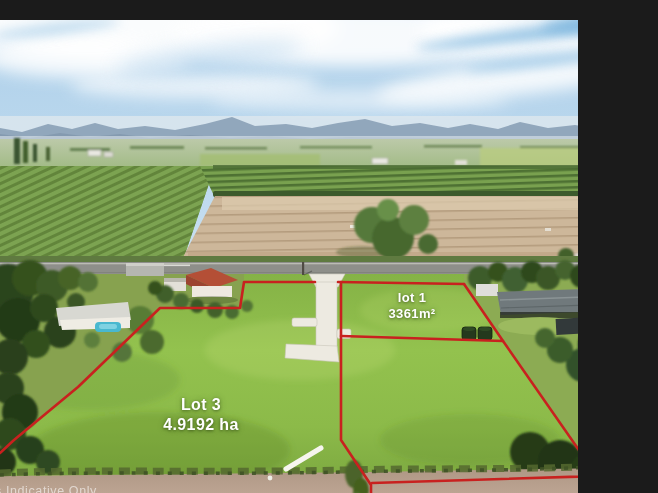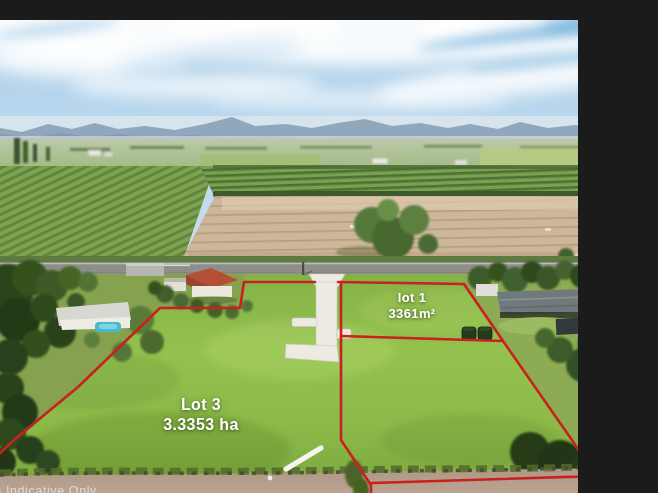--- a/index.html
+++ b/index.html
@@ -303,18 +303,18 @@
       <path stroke="#c8211f" d="M372,463 L597,456 L503,321"></path>
     </g>
   </svg>
 
   <div class="lot-label" style="left:412px;top:270px">
     <div>lot 1</div>
     <div>3361m²</div>
   </div>
   <div class="lot-label big" style="left:201px;top:375px">
     <div>Lot 3</div>
-    <div>3.3353 ha</div>
+    <div>4.9192 ha</div>
   </div>
 
   <div class="watermark" style="left:-5px;top:464px">s Indicative Only</div>
 
 </div>
 
 </body></html>

